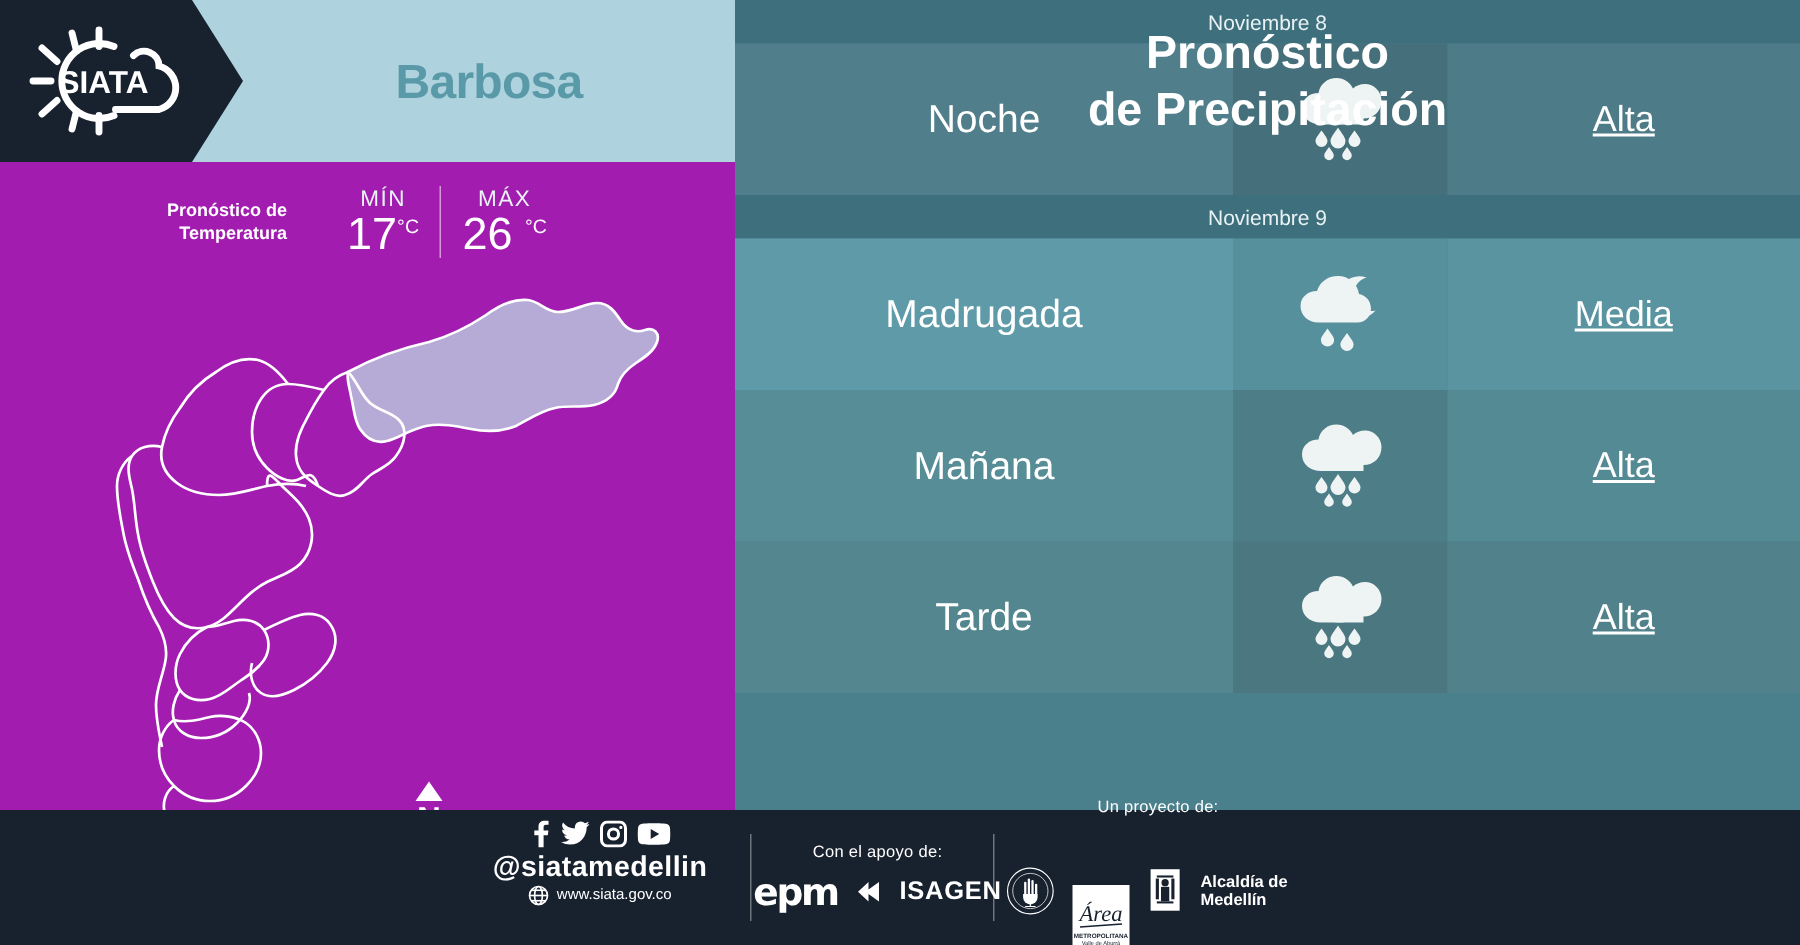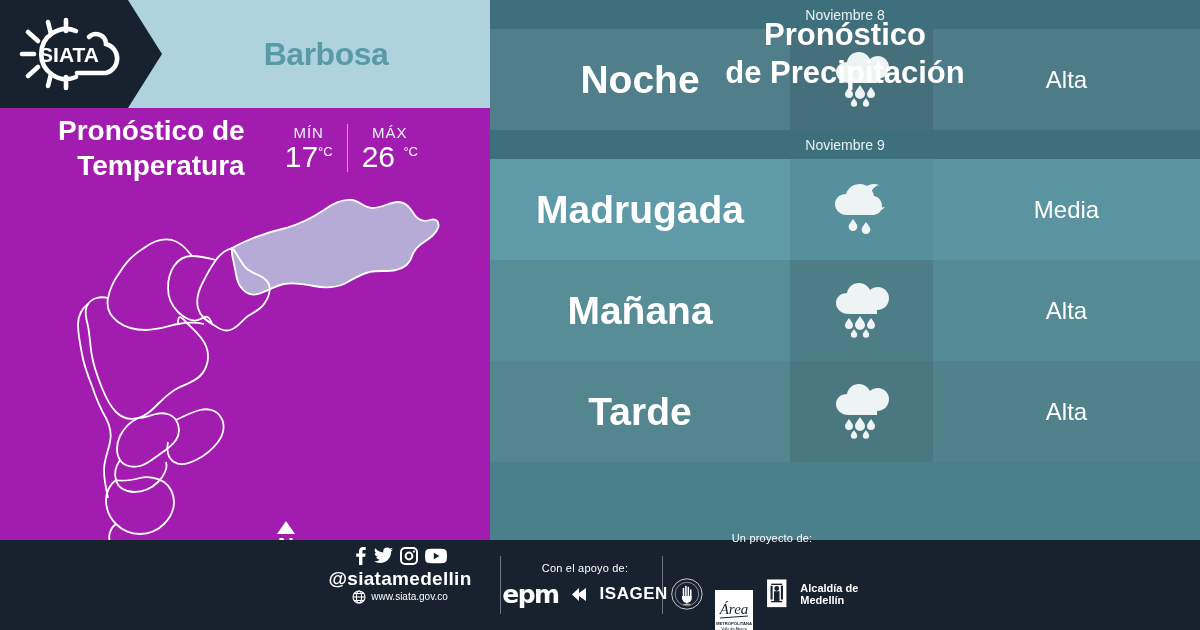--- a/index.html
+++ b/index.html
@@ -31,21 +31,21 @@
     display:flex; align-items:center; justify-content:center;
     font-size:32px; font-weight:bold; color:#5a9aa8;
     letter-spacing:-0.5px;
   }
 
   .temp-block {
     position:absolute; left:0; top:108px; width:490px; height:80px;
     display:flex; align-items:center; justify-content:center; gap:26px;
   }
   .temp-title {
-    font-size:28px; font-weight:bold; color:#ffffff;
+    font-size:12px; font-weight:bold; color:#ffffff;
     text-align:right; line-height:1.25;
   }
   .temp-vals { display:flex; align-items:flex-start; gap:0px; }
   .temp-col {
     display:flex; flex-direction:column; align-items:center;
     padding:0 14px; color:#ffffff;
   }
   .temp-col.divider { border-left:1px solid rgba(255,255,255,.55); }
   .temp-lbl { font-size:15px; letter-spacing:1px; color:#eaf4f7; }
   .temp-num { font-size:30px; font-weight:300; line-height:1.05; }
@@ -82,29 +82,29 @@
   .date-band {
     width:710px; height:29px;
     background:#3e6f7c;
     display:flex; align-items:center; justify-content:center;
     color:#e8f2f5; font-size:14px;
   }
   .fc-row {
     width:710px; height:101px; display:flex; align-items:stretch;
   }
   .fc-row .c-period {
-    width:300px; display:flex; align-items:center; justify-content:center;
-    color:#ffffff; font-size:39px; font-weight:700;
+    width:332px; display:flex; align-items:center; justify-content:center;
+    color:#ffffff; font-size:26px; font-weight:400;
   }
   .fc-row .c-icon {
     width:143px; display:flex; align-items:center; justify-content:center;
   }
   .fc-row .c-level {
     flex:1; display:flex; align-items:center; justify-content:center;
-    color:#ffffff; font-size:24px; font-weight:300;
+    color:#ffffff; font-size:24px; font-weight:300;text-decoration:underline;
   }
   .row-dark  .c-period { background:#507f8b; }
   .row-dark  .c-icon   { background:#456f7a; }
   .row-dark  .c-level  { background:#4d7b87; }
   .row-light .c-period { background:#5e9aa7; }
   .row-light .c-icon   { background:#56909c; }
   .row-light .c-level  { background:#5a94a1; }
   .row-mid   .c-period { background:#54868f; }
   .row-mid   .c-icon   { background:#4a7780; }
   .row-mid   .c-level  { background:#51828c; }

